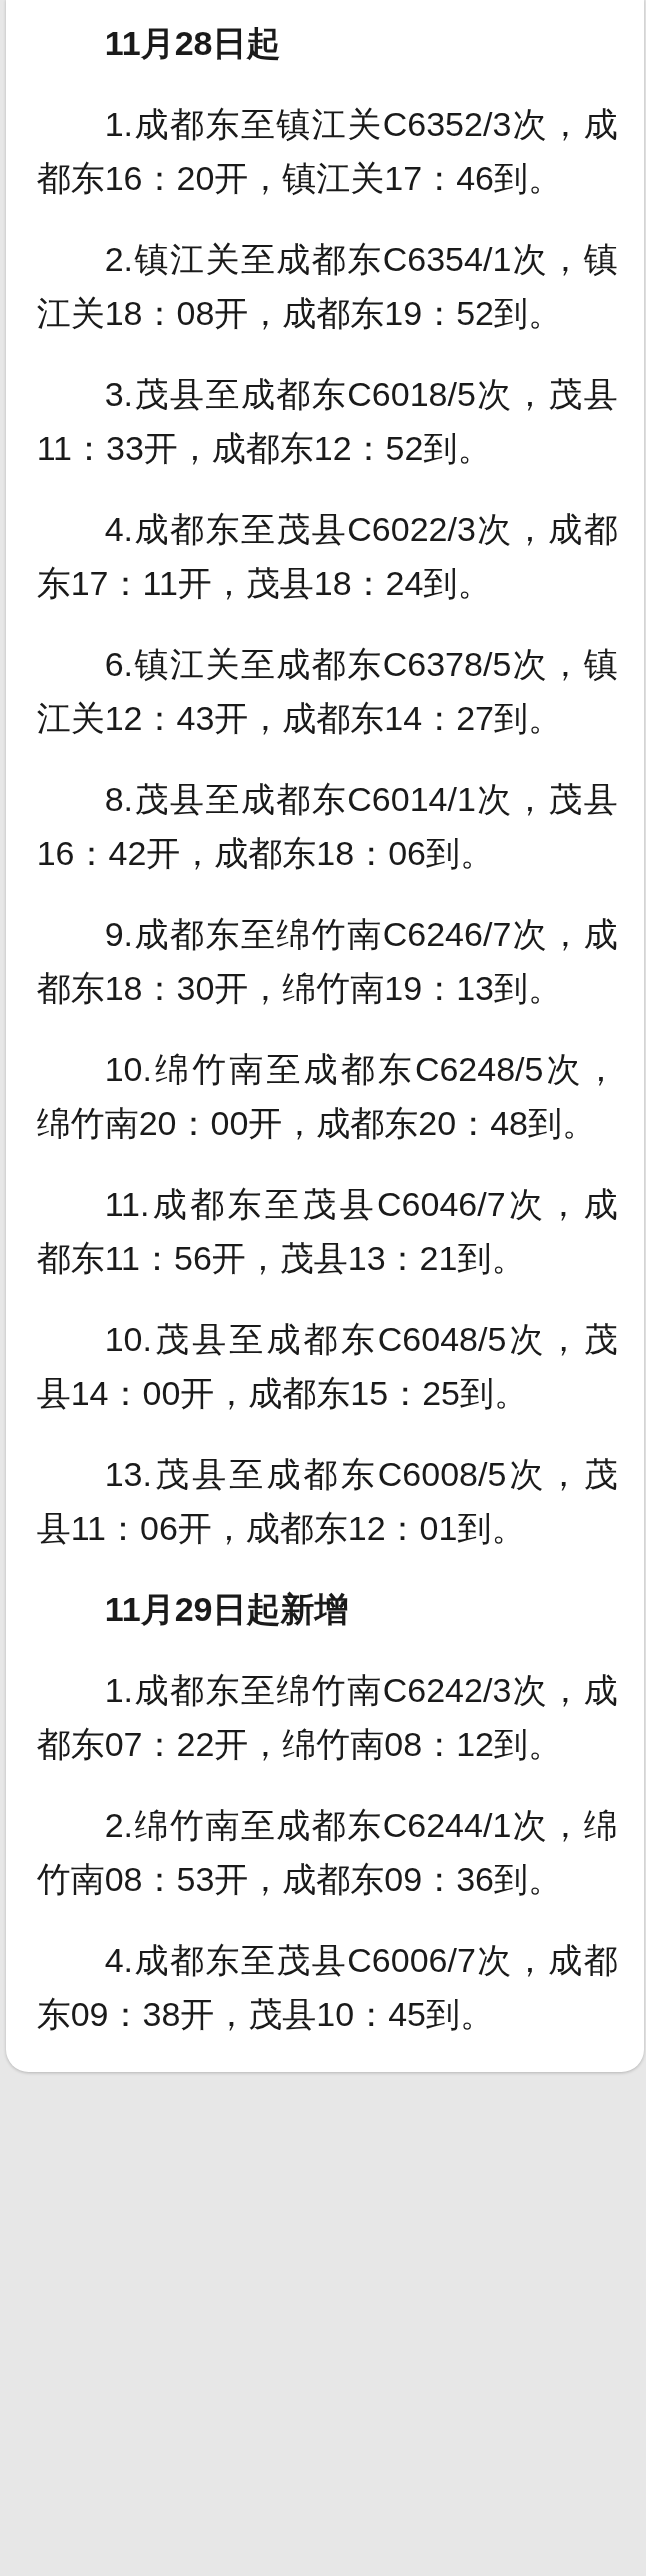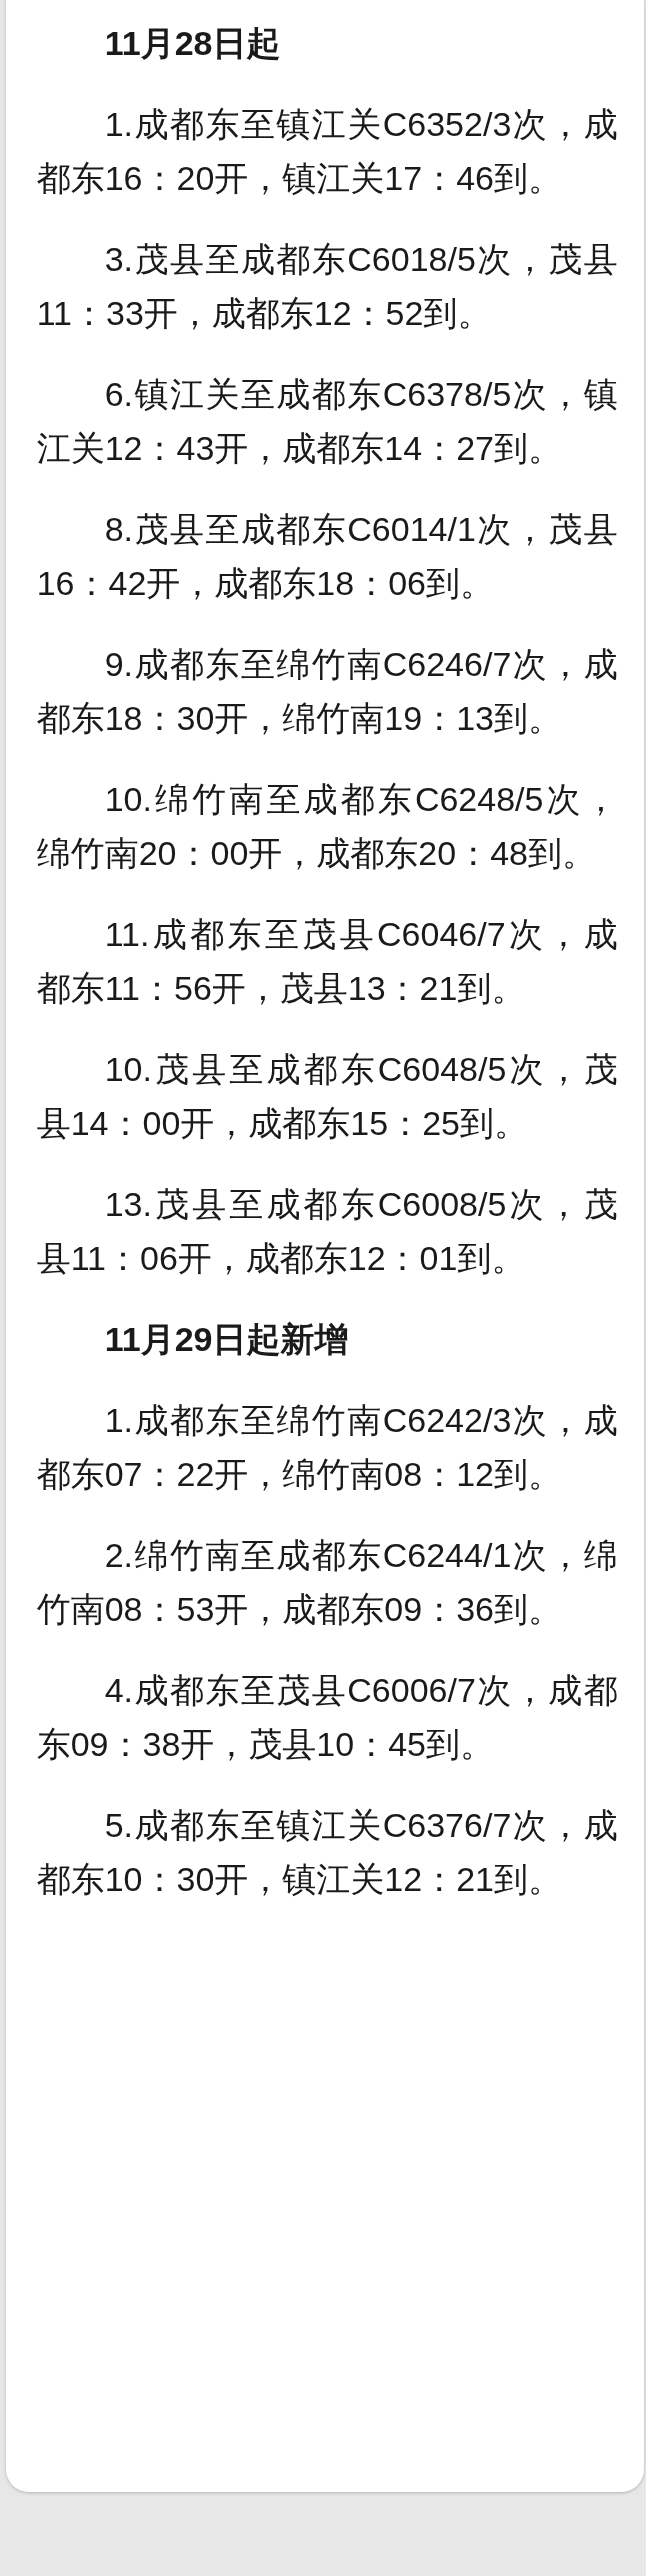--- a/index.html
+++ b/index.html
@@ -9,21 +9,21 @@
   body {
     width: 646px;
     height: 2576px;
     background: #e7e7e7;
     font-family: "Liberation Sans", sans-serif;
   }
   .page {
     position: relative;
     margin-left: 5.7px;
     width: 638px;
-    height: 2492px;
+    height: 2072px;
     background: #ffffff;
     border-radius: 0 0 22.6px 22.6px;
     box-shadow: 0 0.8px 3.2px rgba(0,0,0,0.22);
     overflow: hidden;
   }
   .content {
     padding: 16px 26px 0 31px;
     font-size: 34px;
     line-height: 54px;
     color: #1a1a1a;
@@ -60,21 +60,23 @@
 </style>
 </head>
 <body>
 
 <div class="page">
   <main class="content">
 
     <section>
       <h2 class="heading">11月28日起</h2>
       <p class="entry">1.成都东至镇江关C6352/3次，成都东16：20开，镇江关17：46到。</p>
+      <p class="entry">2.镇江关至成都东C6354/1次，镇江关18：08开，成都东19：52到。</p>
       <p class="entry">3.茂县至成都东C6018/5次，茂县11：33开，成都东12：52到。</p>
+      <p class="entry">4.成都东至茂县C6022/3次，成都东17：11开，茂县18：24到。</p>
       <p class="entry">6.镇江关至成都东C6378/5次，镇江关12：43开，成都东14：27到。</p>
       <p class="entry">8.茂县至成都东C6014/1次，茂县16：42开，成都东18：06到。</p>
       <p class="entry">9.成都东至绵竹南C6246/7次，成都东18：30开，绵竹南19：13到。</p>
       <p class="entry">10.绵竹南至成都东C6248/5次，绵竹南20：00开，成都东20：48到。</p>
       <p class="entry">11.成都东至茂县C6046/7次，成都东11：56开，茂县13：21到。</p>
       <p class="entry">10.茂县至成都东C6048/5次，茂县14：00开，成都东15：25到。</p>
       <p class="entry">13.茂县至成都东C6008/5次，茂县11：06开，成都东12：01到。</p>
     </section>
 
     <section>

